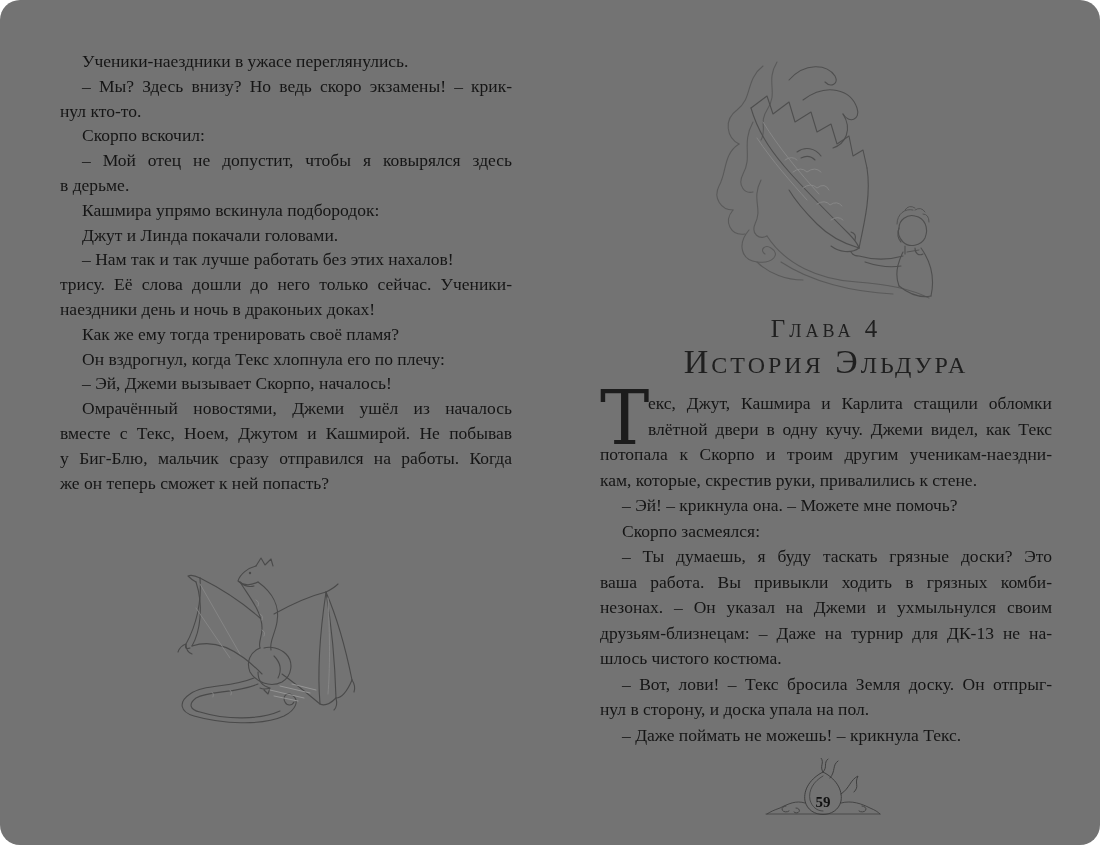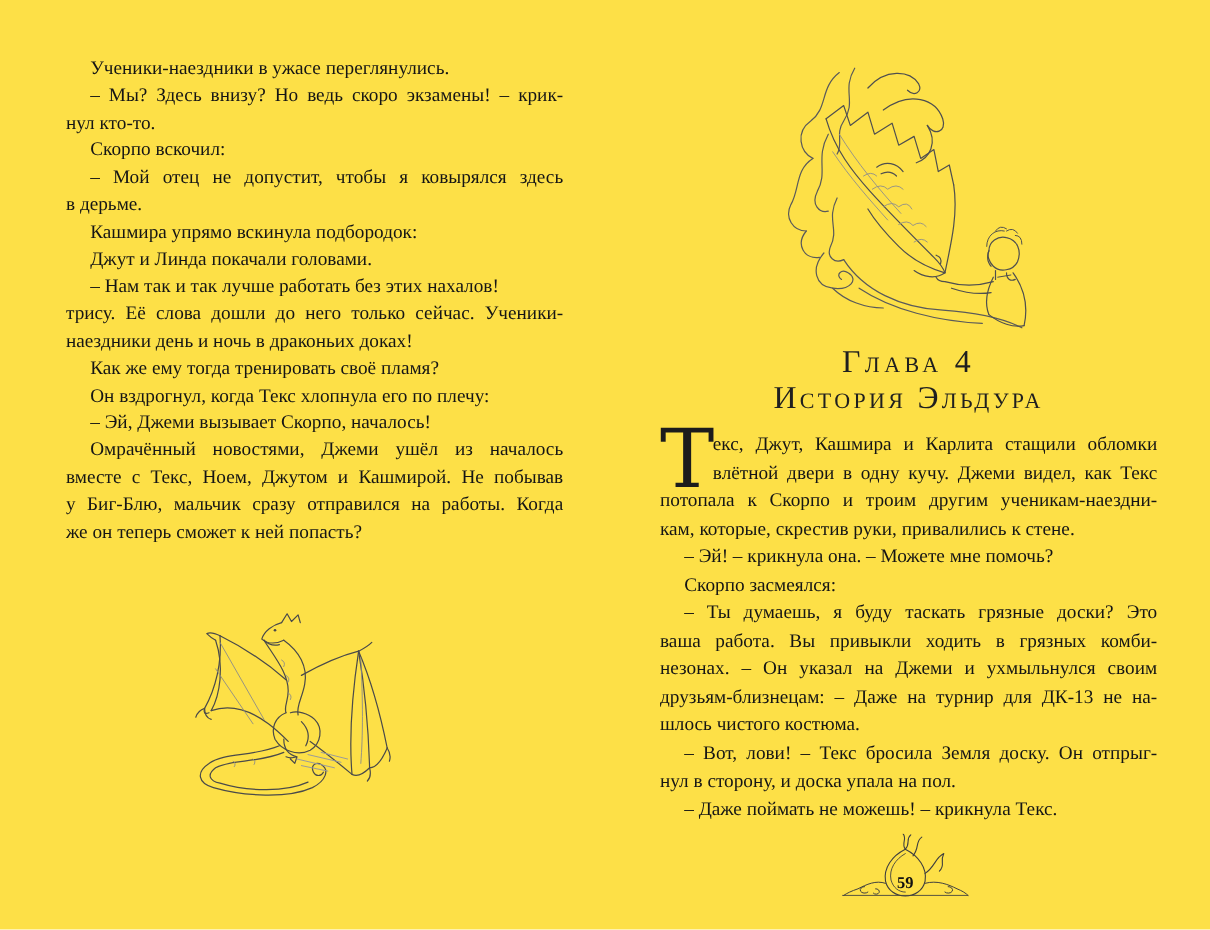--- a/index.html
+++ b/index.html
@@ -1,42 +1,42 @@
 <!DOCTYPE html>
 <html lang="ru"><head>
 <meta charset="utf-8">
 <style>
   html,body{margin:0;padding:0;background:#ffffff;}
   .spread{
-    position:relative;width:1100px;height:845px;background:#fde047;
-    font-family:"Liberation Serif", serif;color:#151515;overflow:hidden;
+    position:relative;width:1100px;height:845px;background:#737373;
+    font-family:"Liberation Serif", serif;color:#151515;overflow:hidden;border-radius:20px;
   }
   
   .textblock{position:absolute;width:452px;font-size:17.5px;}
   .lp-text{left:60px;top:49px;line-height:24.8px;}
   .rp-text{left:600px;top:391px;line-height:25.5px;}
   .line{text-align:justify;text-align-last:justify;white-space:normal;}
   .line.last{text-align-last:left;}
   .line.indent{text-indent:22px;}
   
   .dropcap{
     float:left;width:44px;height:51px;font-size:74px;line-height:54px;
     font-family:"DejaVu Serif", serif;font-weight:400;color:#1c1c1c;
     margin-right:4px;overflow:visible;
   }
   
   .chapter-heading{
     position:absolute;left:600px;top:312px;width:452px;text-align:center;
     color:#1f1f1f;
   }
   .chapter-kicker{
-    font-variant:small-caps;font-size:29px;line-height:34px;letter-spacing:4px;
+    font-variant:small-caps;font-size:25px;line-height:34px;letter-spacing:4px;
   }
   .chapter-title{
-    font-variant:small-caps;font-size:29px;line-height:32px;letter-spacing:3px;text-align:center;
+    font-variant:small-caps;font-size:34px;line-height:32px;letter-spacing:3px;text-align:center;
   }
   
   .illu{position:absolute;}
   .illu-dragon-head{left:693px;top:52px;width:266px;height:248px;}
   .illu-dragon-sit{left:170px;top:548px;width:216px;height:190px;}
   .illu-ornament{left:762px;top:758px;width:122px;height:66px;}
   svg{display:block;}
   .pagenum-text{
     font-family:"Liberation Serif", serif;font-weight:bold;font-size:15px;fill:#111;
   }

